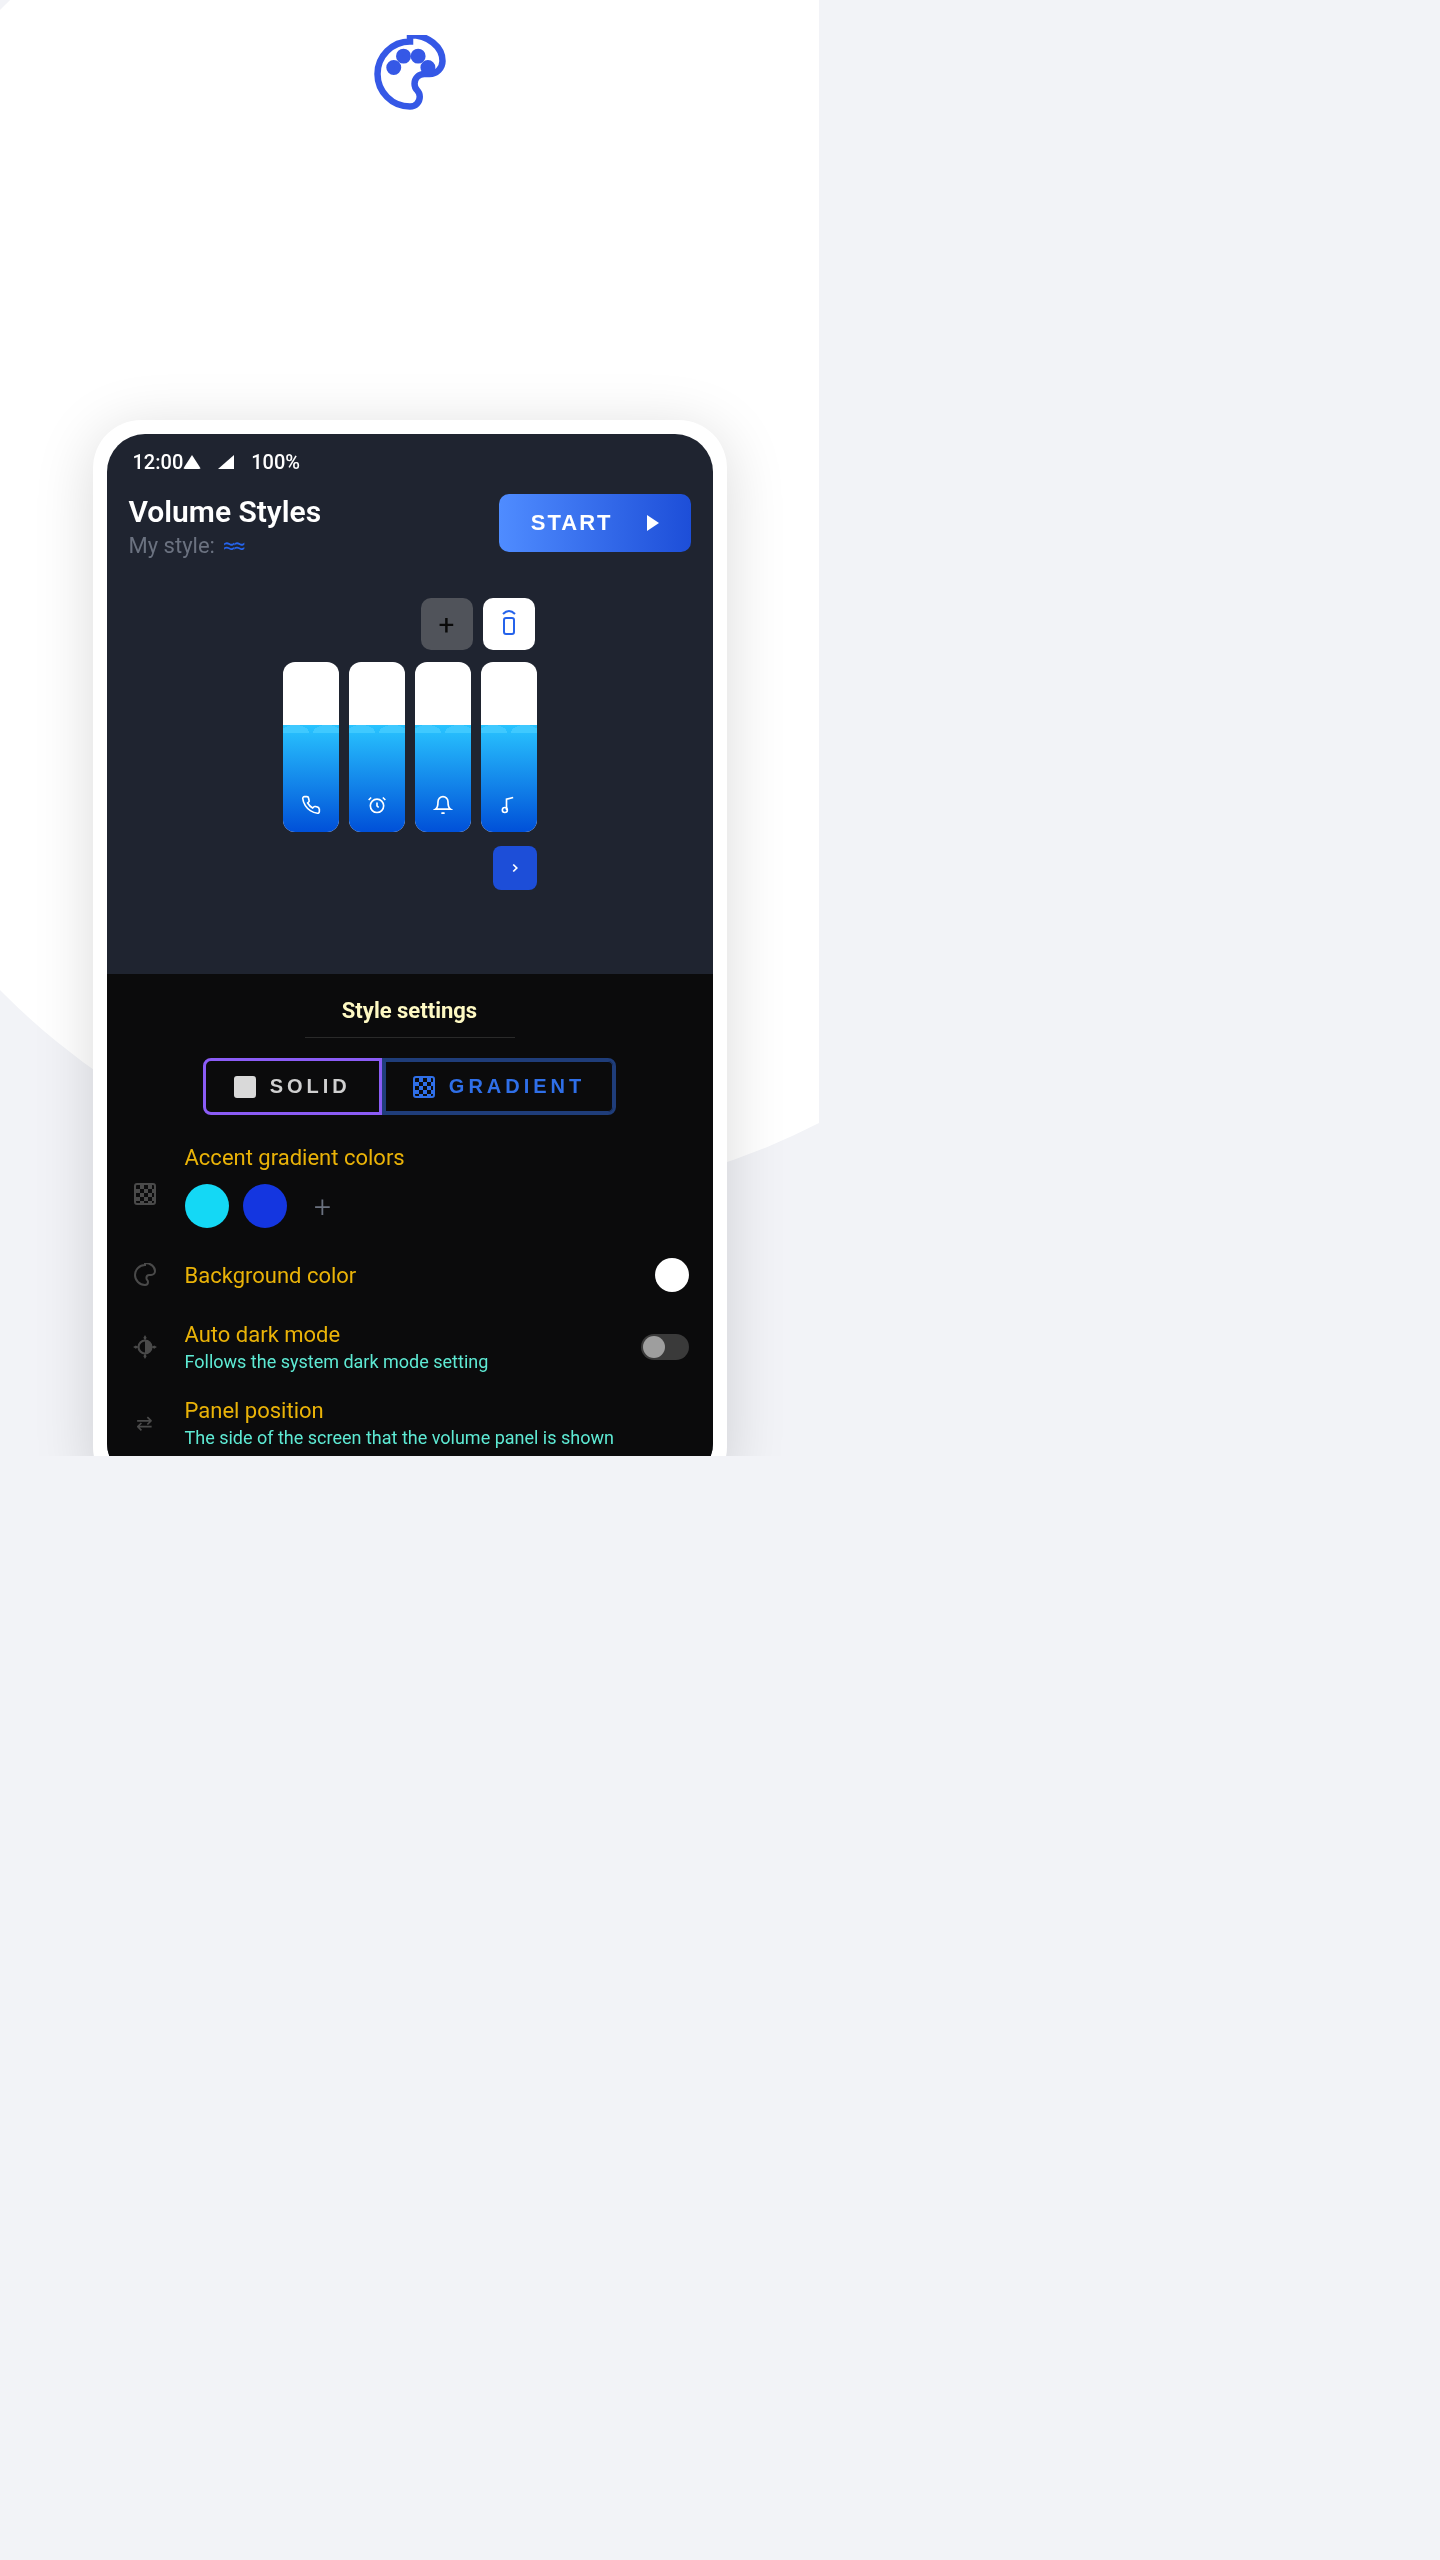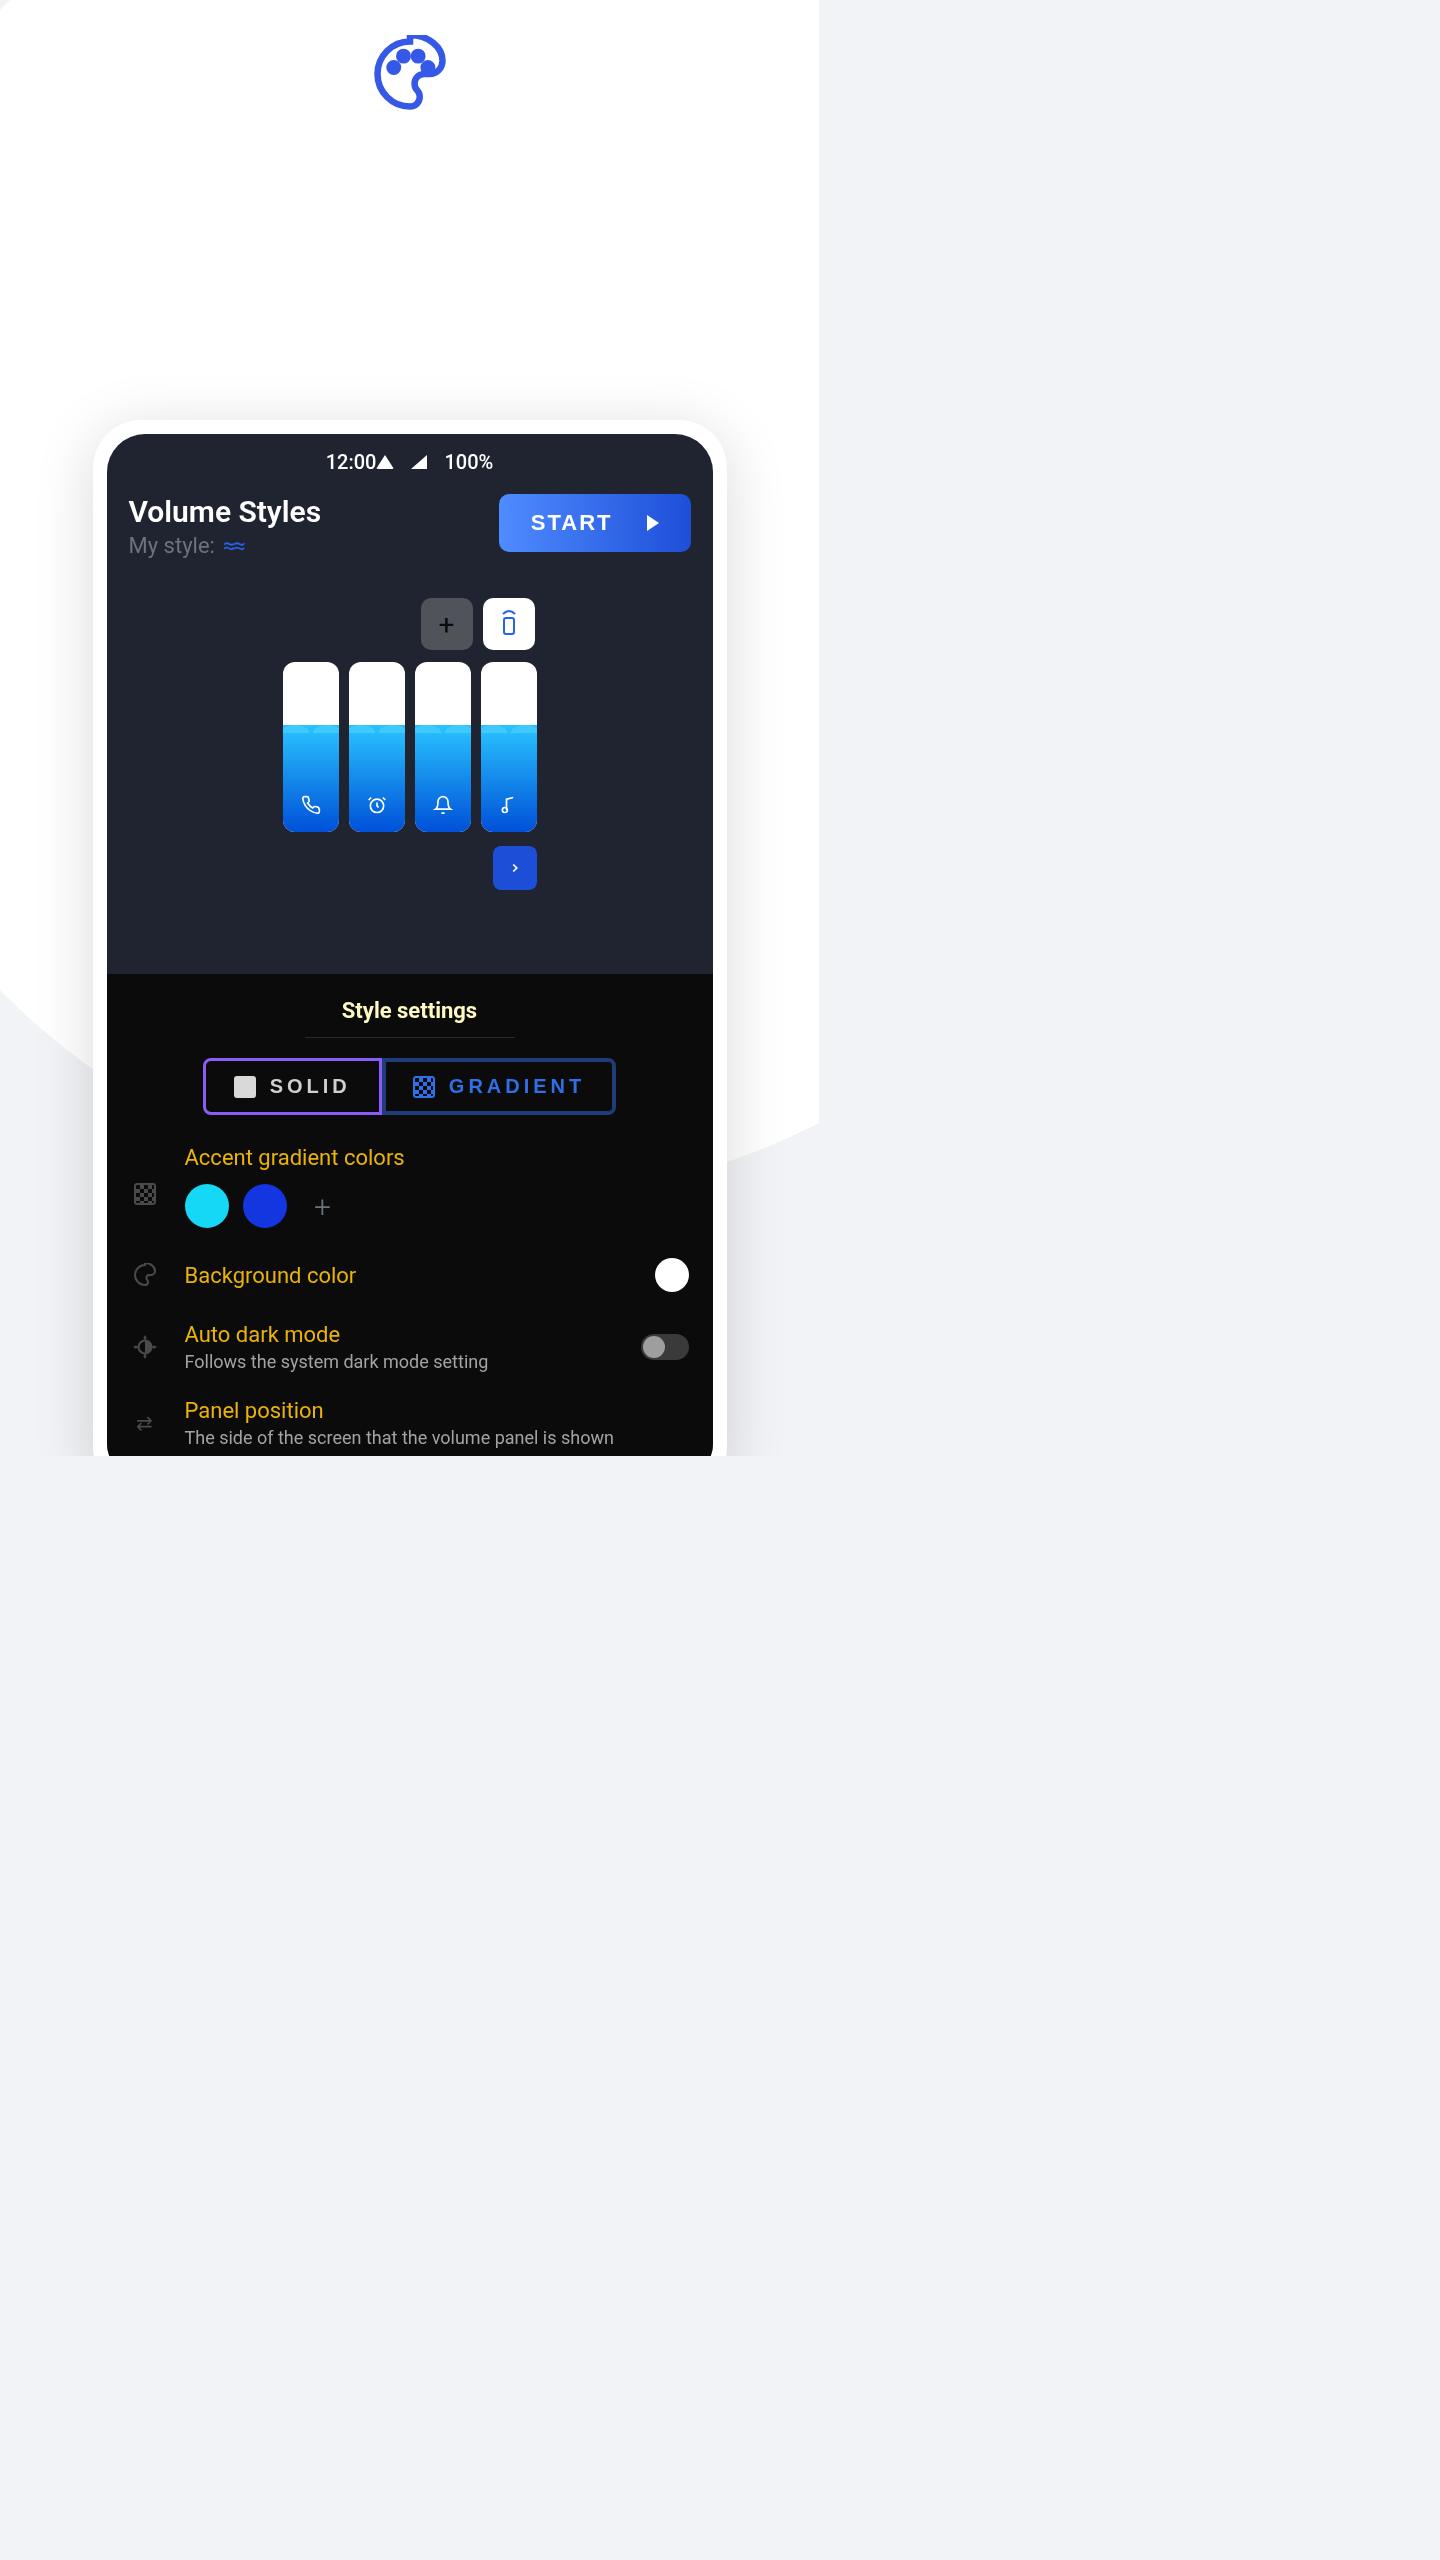--- a/index.html
+++ b/index.html
@@ -70,21 +70,21 @@
     background: #1f2430;
     border-radius: 38px;
     overflow: hidden;
     position: relative;
     color: #fff;
   }
 
   
   .status-bar {
     display: flex;
-    justify-content: center;
+    justify-content: flex-start;
     align-items: center;
     padding: 16px 26px 6px 26px;
     font-size: 20px;
     font-weight: 500;
   }
   .status-right { display: flex; align-items: center; gap: 17px; }
   .wifi-tri {
     width: 0; height: 0;
     border-left: 9px solid transparent;
     border-right: 9px solid transparent;
@@ -281,21 +281,21 @@
   }
   .row-icon {
     width: 28px;
     color: #4a4a4a;
     display: flex;
     justify-content: center;
     font-size: 24px;
   }
   .row-body { flex: 1; }
   .row-title { font-size: 22px; color: #eab308; font-weight: 400; }
-  .row-sub { font-size: 18px; color: #a3a3a3; margin-top: 4px; }
+  .row-sub { font-size: 18px; color: #5eead4; margin-top: 4px; }
 
   .color-circles {
     display: flex;
     gap: 14px;
     margin-top: 14px;
     align-items: center;
   }
   .circ {
     width: 44px; height: 44px;
     border-radius: 50%;

